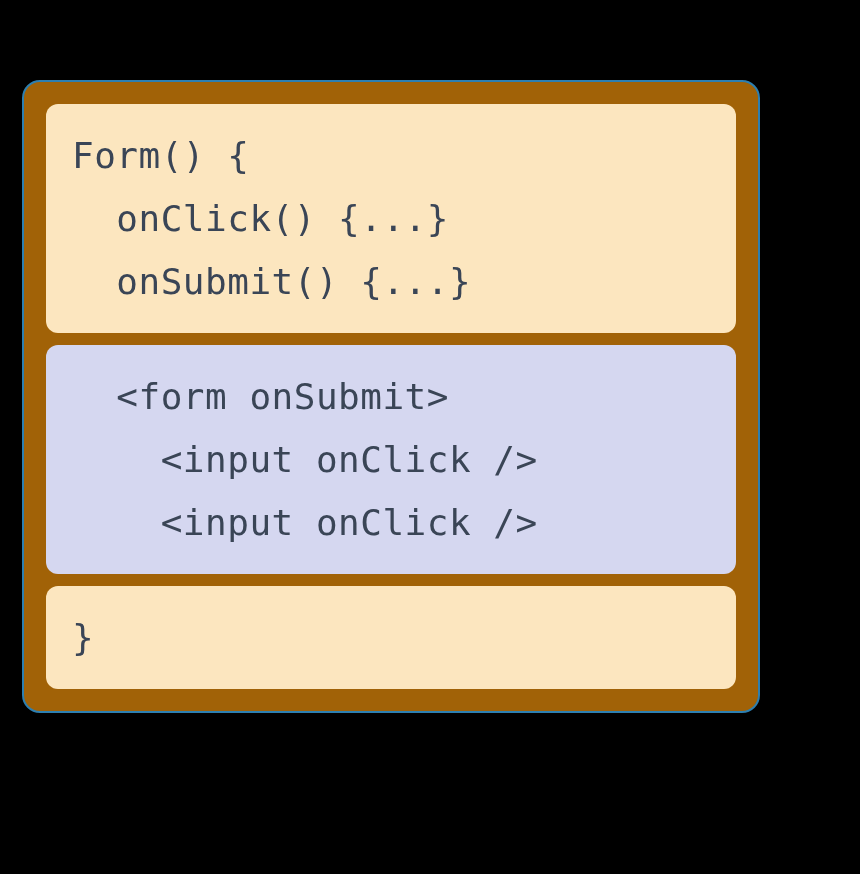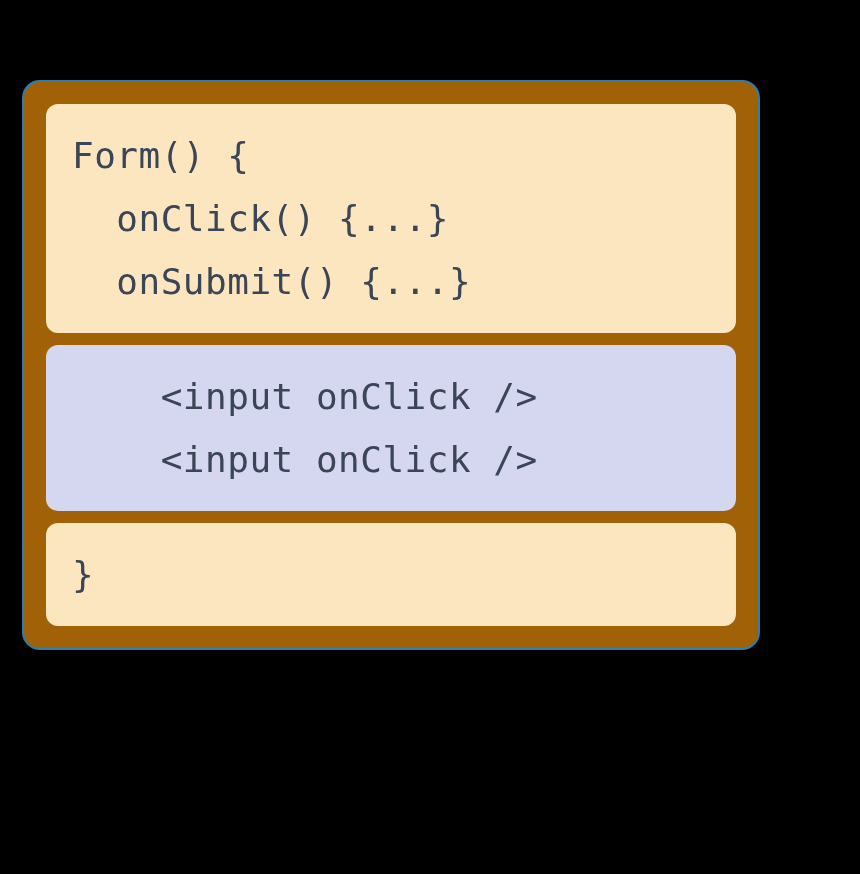--- a/index.html
+++ b/index.html
@@ -44,19 +44,20 @@
 </head>
 <body>
 
 <div class="card">
   <div class="block block-orange">
     <div class="code-line">Form() {</div>
     <div class="code-line">  onClick() {...}</div>
     <div class="code-line">  onSubmit() {...}</div>
   </div>
   <div class="block block-purple">
+    <div class="code-line">  &lt;form onSubmit&gt;</div>
     <div class="code-line">    &lt;input onClick /&gt;</div>
     <div class="code-line">    &lt;input onClick /&gt;</div>
   </div>
   <div class="block block-orange">
     <div class="code-line">}</div>
   </div>
 </div>
 
 </body></html>

